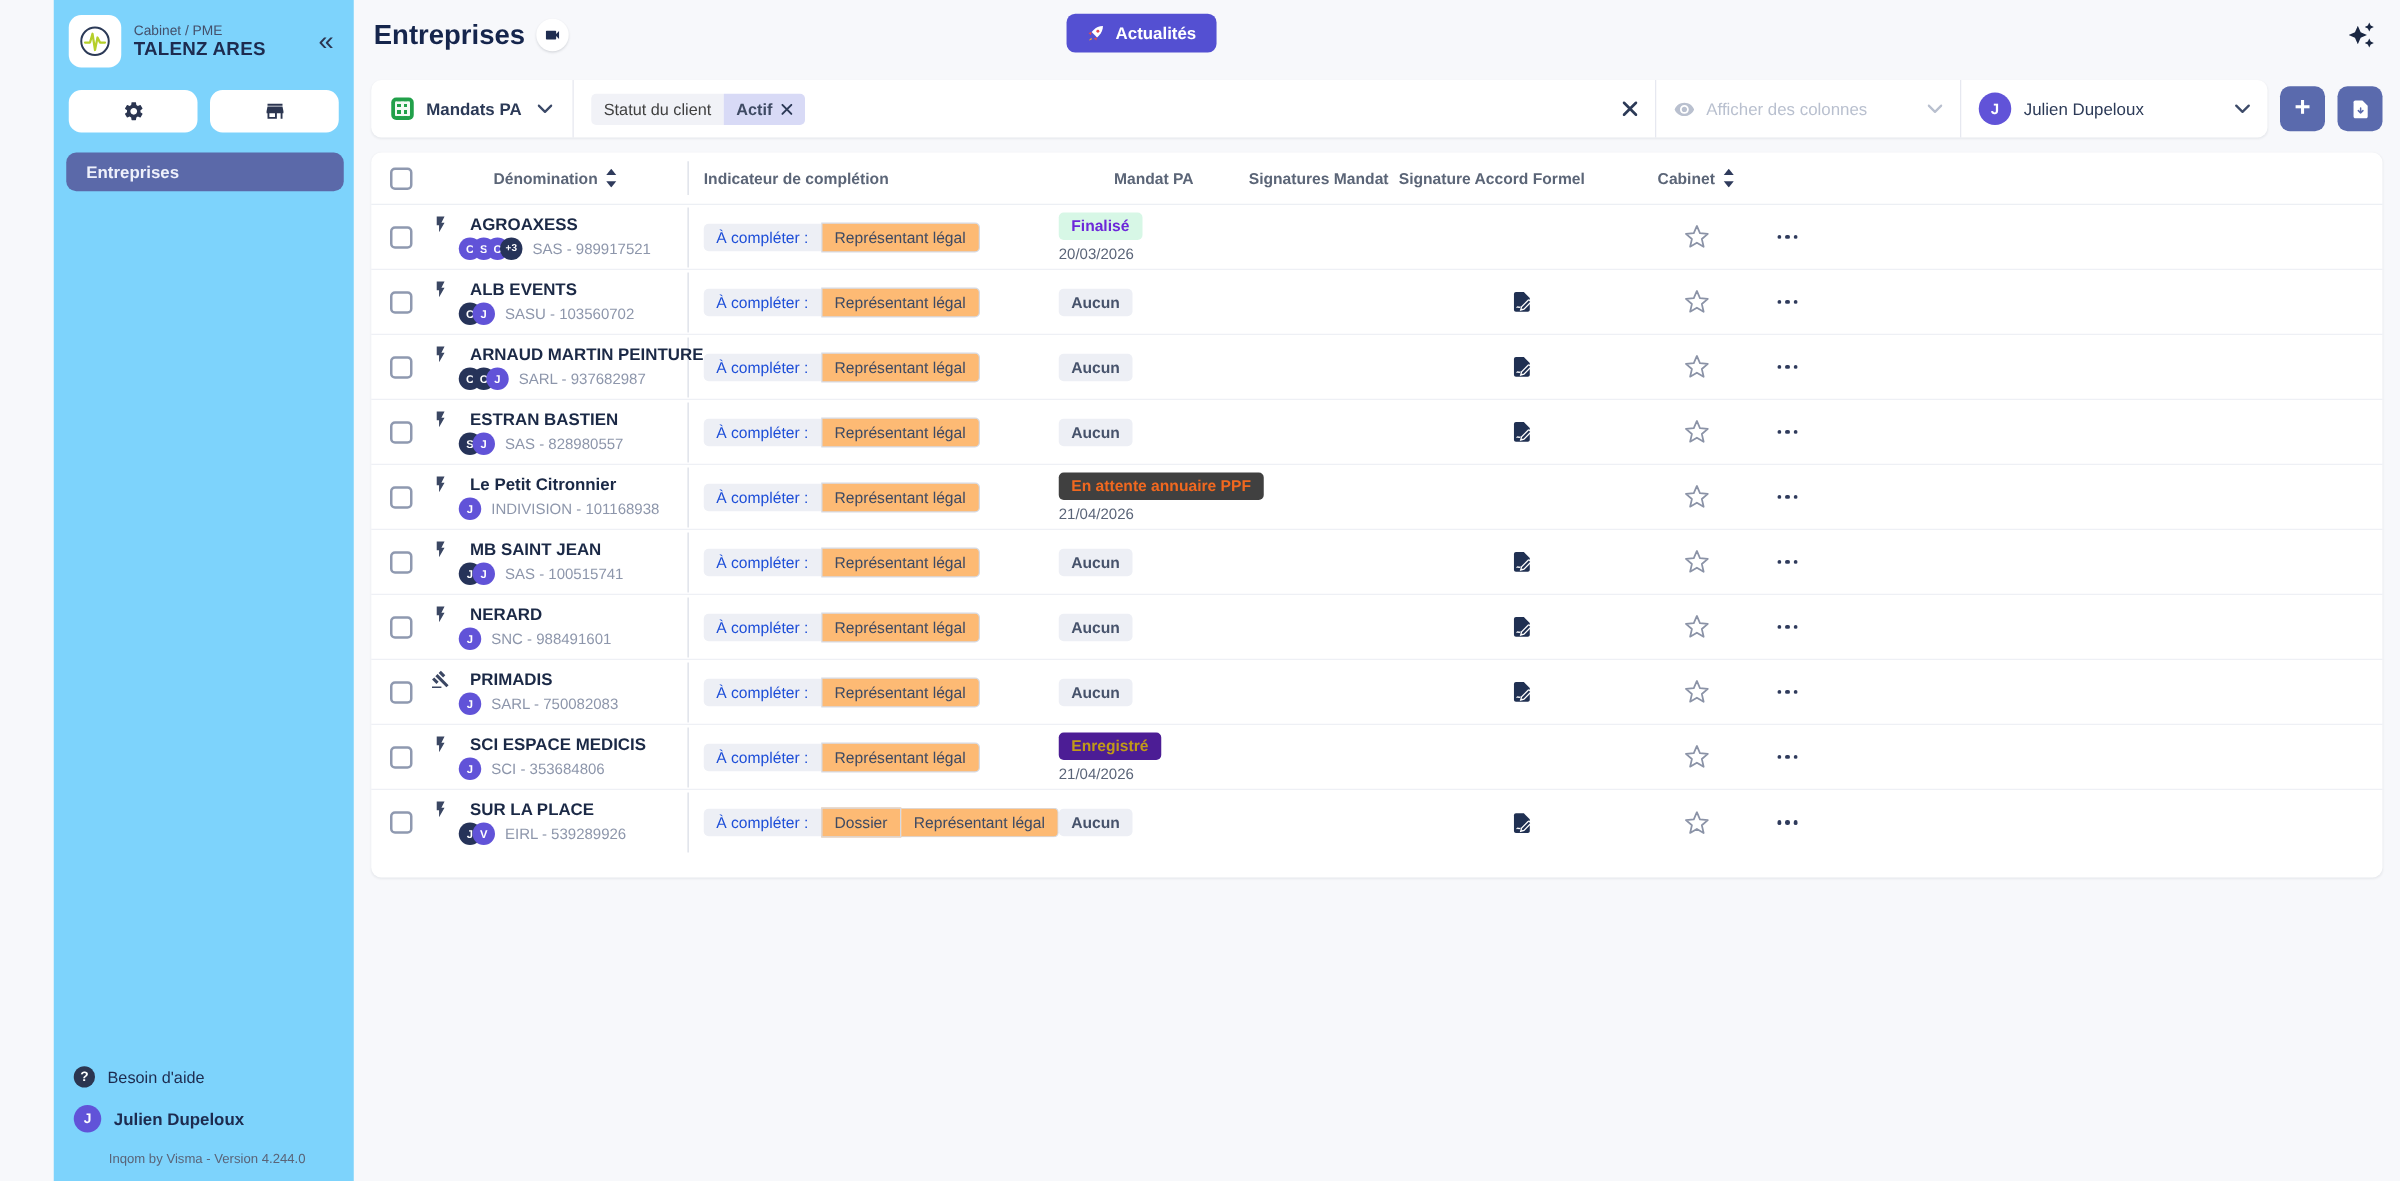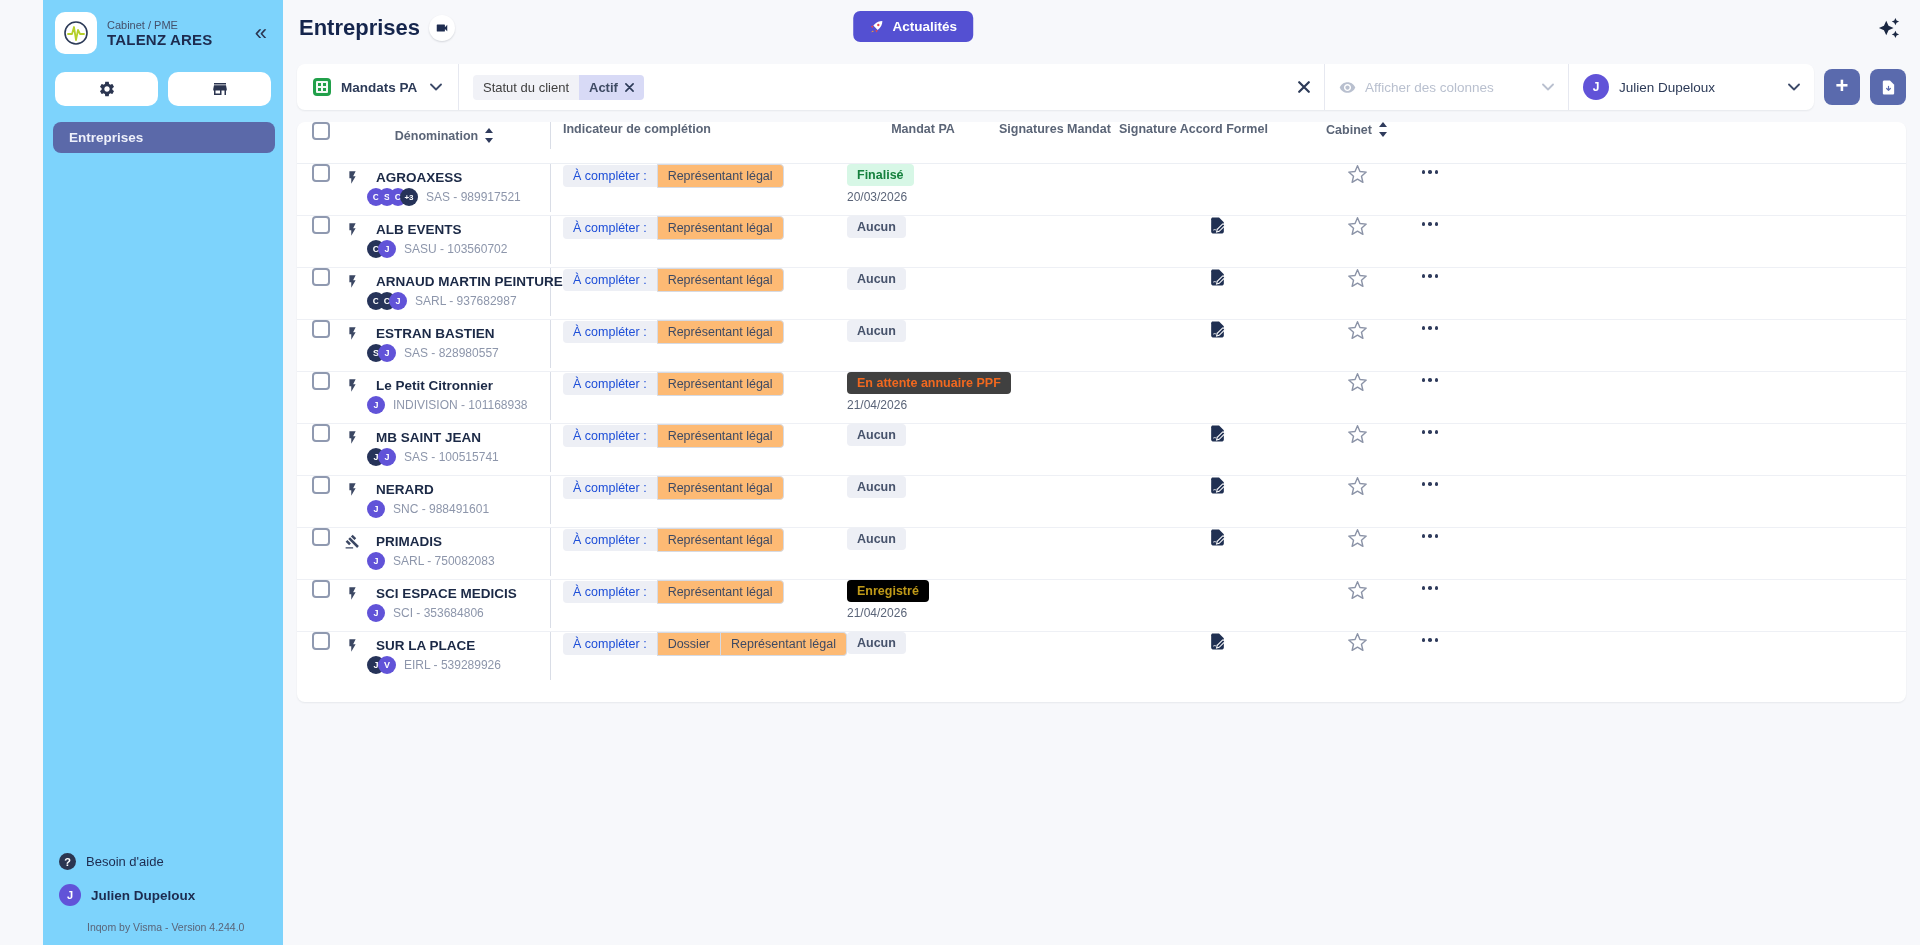--- a/index.html
+++ b/index.html
@@ -56,21 +56,21 @@
   .col-select .ph { flex:1; font-size:13.5px; color:#b9c0cf; }
   .col-select .chev, .col-select .eye { color:#b9c0cf; }
   .user-select { display:flex; align-items:center; gap:10px; width:246px; padding:0 14px; height:100%; border-left:1px solid #e6e8f0; cursor:pointer; }
   .user-select .avatar { width:26px; height:26px; font-size:12px; }
   .user-select .u-val { flex:1; font-size:13.5px; color:#2c3a57; }
   .sq-btn { width:36px; height:36px; border:none; border-radius:8px; background:#5a6aad; color:#fff; display:flex; align-items:center; justify-content:center; cursor:pointer; flex-shrink:0; }
   .sq-btn.plus { font-size:22px; font-weight:bold; line-height:1; padding-bottom:2px; }
 
   
   .table-card { margin:12px 14px 0 14px; background:#fff; border-radius:8px; box-shadow:0 1px 2px rgba(16,24,40,.07); padding-bottom:18px; }
-  .thead, .trow { display:flex; align-items:flex-start; }
+  .thead, .trow { display:flex; align-items:center; }
   .thead { height:42px; border-bottom:1px solid #eceff4; }
   .trow { min-height:52px; border-bottom:1px solid #eef0f5; }
   .trow:last-child { border-bottom:none; }
   .cell { display:flex; align-items:center; }
   .c-check { width:48px; justify-content:center; flex-shrink:0; }
   .c-name  { width:206px; flex-shrink:0; border-right:1px solid #d9dde6; flex-direction:column; align-items:flex-start; justify-content:center; padding:6px 6px 6px 0; }
   .c-ind   { width:290px; flex-shrink:0; padding-left:12px; }
   .c-mandat{ width:158px; flex-shrink:0; flex-direction:column; align-items:flex-start; justify-content:center; gap:4px; padding-left:6px; }
   .c-sigm  { width:120px; flex-shrink:0; }
   .c-siga  { width:196px; flex-shrink:0; justify-content:center; }
@@ -90,23 +90,23 @@
   .av.purple { background:#6153d8; }
   .av.navy { background:#263359; }
   .av.badge { font-size:8px; }
   .legal { font-size:12px; color:#8d96ab; white-space:nowrap; }
   .chip { font-size:12.5px; padding:4px 10px; white-space:nowrap; }
   .chip-muted { background:#edeff5; color:#1d4ed8; border-radius:4px 0 0 4px; }
   .chip-outline { background:#fdba74; color:#3e4a63; border:1px solid #d6dae3; }
   .chip-outline:last-child { border-radius:0 4px 4px 0; }
   .chip-outline + .chip-outline { border-left:none; }
   .chip-none { background:#edeff5; color:#46526b; border-radius:4px; font-weight:bold; }
-  .chip-success { background:#d7f7e6; color:#15803d; border-radius:4px; font-weight:bold; }
+  .chip-success { background:#d7f7e6; color:#6d28d9; border-radius:4px; font-weight:bold; }
   .chip-warning { background:#404040; color:#f1681f; border-radius:4px; font-weight:bold; }
-  .chip-registered { background:#000000; color:#c09a18; border-radius:4px; font-weight:bold; }
+  .chip-registered { background:#4c1d95; color:#c09a18; border-radius:4px; font-weight:bold; }
   .m-date { font-size:12px; color:#5a6478; }
   .sig-ico { display:flex; cursor:pointer; color:#203052; }
   .star { display:flex; cursor:pointer; color:#8b93a7; }
   .dots { display:flex; gap:3px; cursor:pointer; padding:6px 4px; }
   .dots i { width:3.5px; height:3.5px; border-radius:50%; background:#2f3b5c; }
 </style>
 </head>
 <body>
 
 <div class="app">

